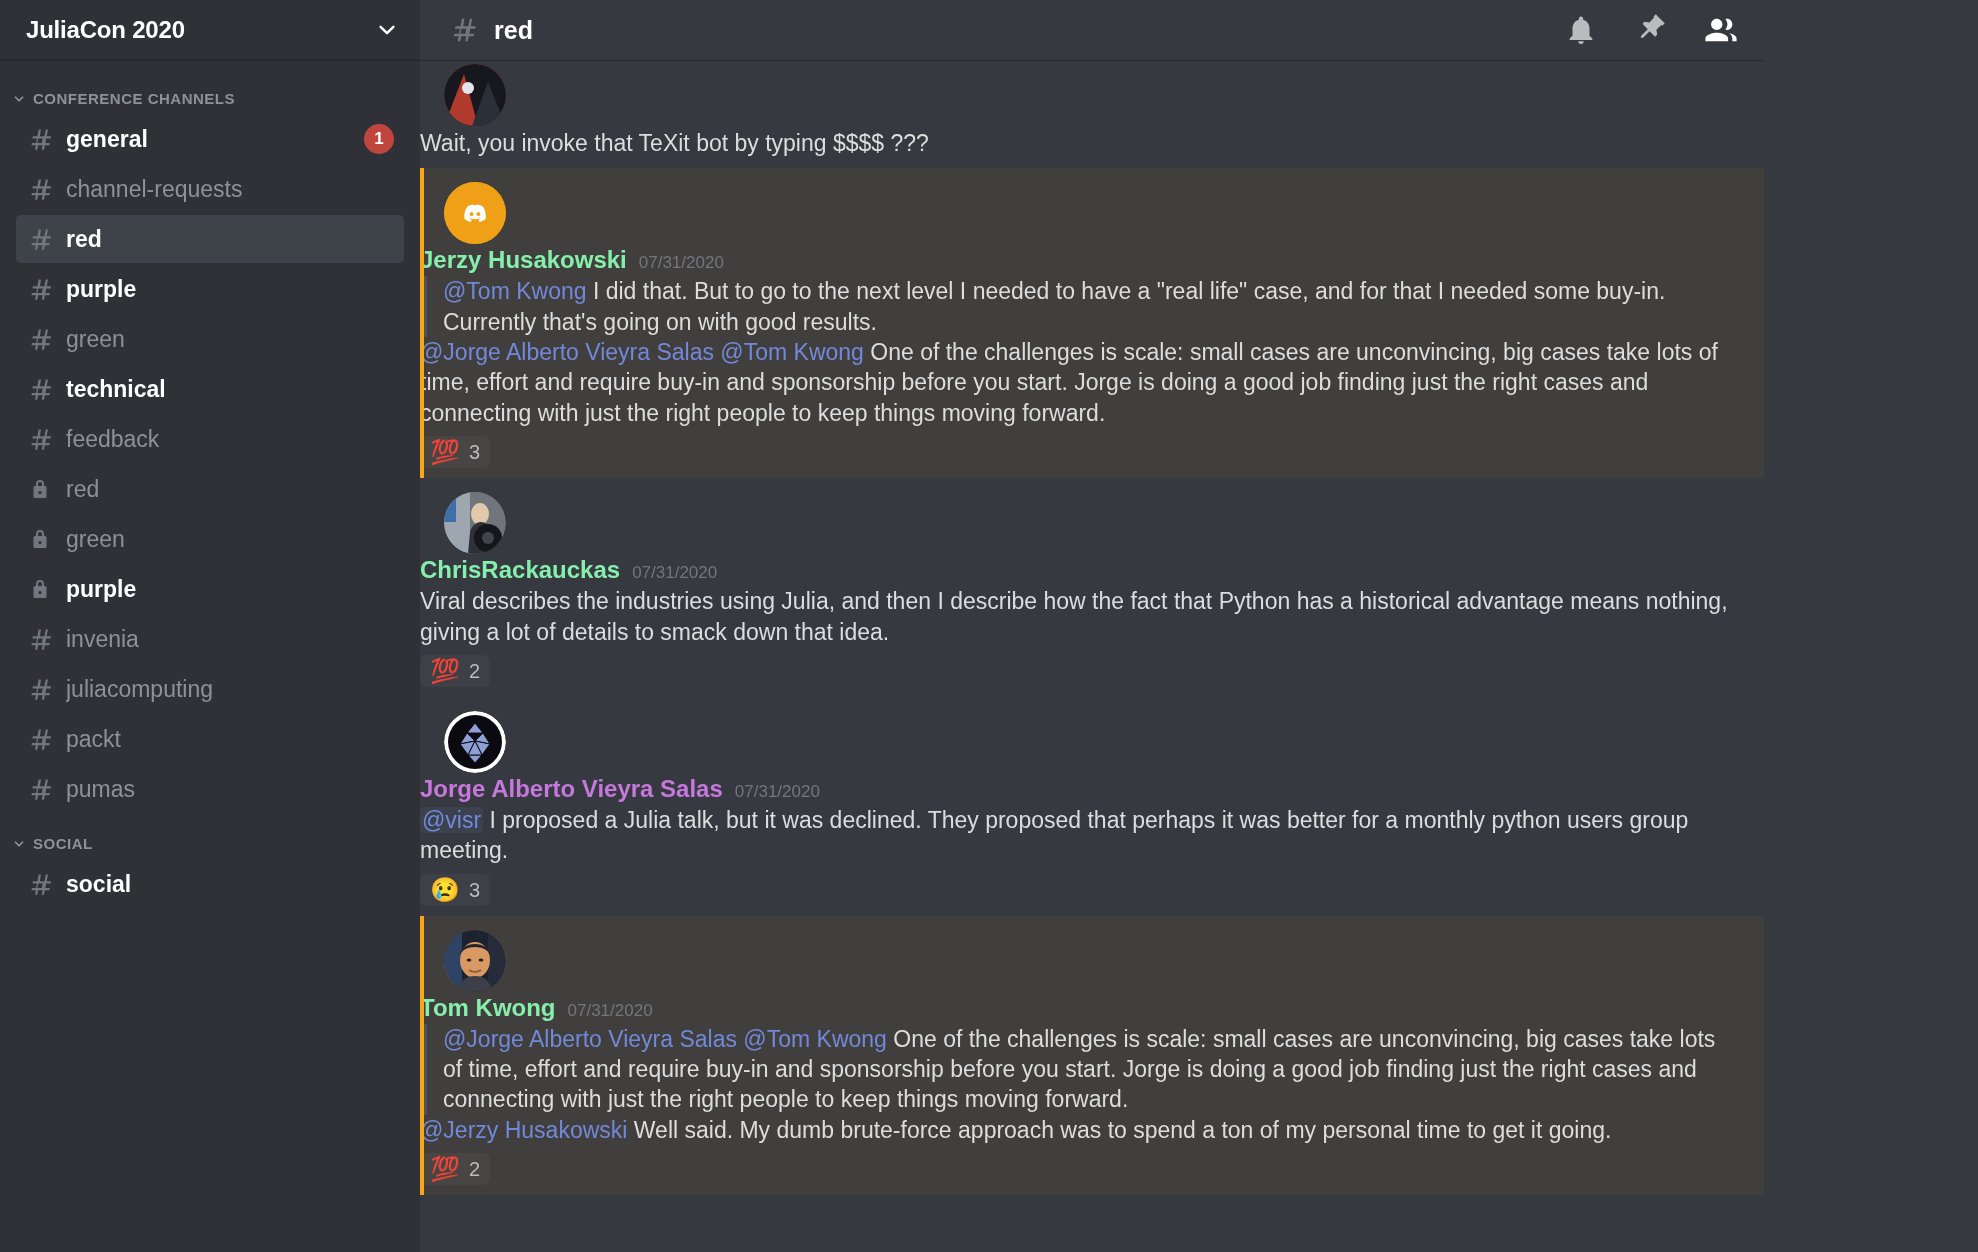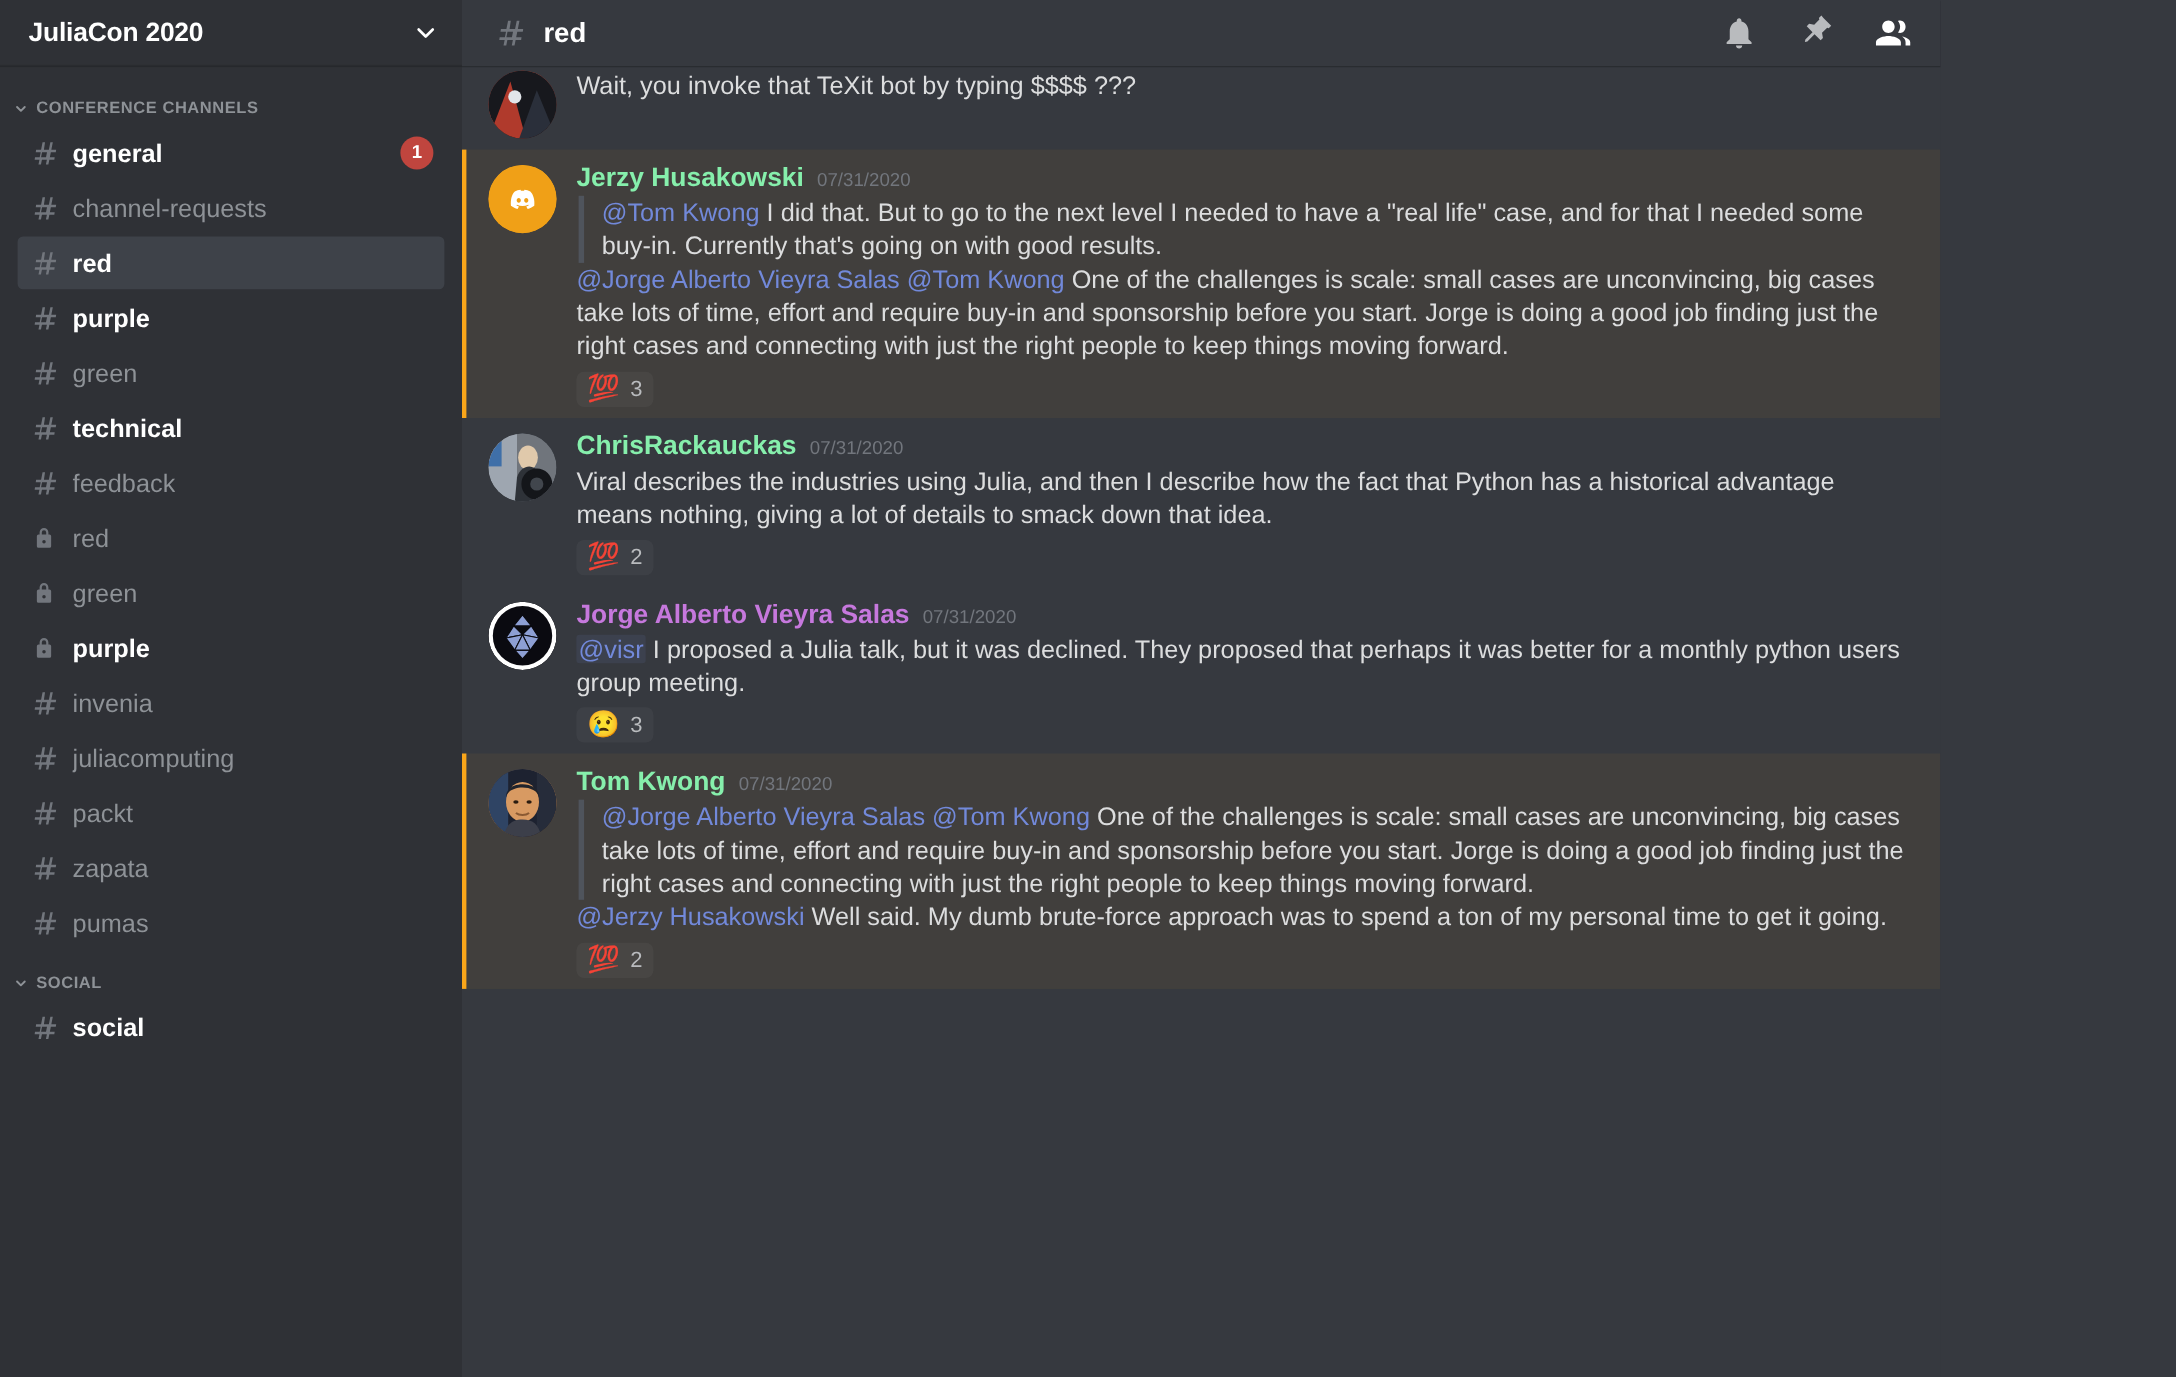--- a/index.html
+++ b/index.html
@@ -95,21 +95,21 @@
 
   
   .messages { flex: 1; overflow: hidden; position: relative; }
   .msggroup { position: relative; padding: 10px 26px 10px 0; }
   .msggroup.mention { background: rgba(250,166,26,0.06); }
   .msggroup.mention::before {
     content: ""; position: absolute; left: 0; top: 0; bottom: 0;
     width: 4px; background: #faa61a;
   }
   .msggroup.partial { padding-top: 0; }
-  .mrow { display: flex; }
+  .mrow { display: flex; flex-direction: column; }
   .avatar {
     width: 62px; height: 62px; flex: 0 0 62px;
     border-radius: 50%; margin: 4px 18px 0 24px;
     overflow: hidden; background: #5865f2;
     display:flex; align-items:center; justify-content:center;
   }
   .avatar svg, .avatar .av-inner { width: 100%; height: 100%; display:block; }
   .mbody { flex: 1; min-width: 0; padding-top: 2px; }
   .mhead { display: flex; align-items: baseline; gap: 12px; margin-bottom: 2px; }
   .uname { font-size: 24px; font-weight: bold; color: #86efac; }
@@ -264,28 +264,20 @@
           </span>
           <span class="cname">juliacomputing</span>
         </div>
         <div class="chan">
           <span class="glyph">
             <svg width="27" height="27" viewBox="0 0 24 24">
               <path d="M9.5 3l-1.2 6H4.3l-.3 2h4l-0.8 4H3.4l-.3 2h3.9L6.2 21h2l.8-4h4l-.8 4h2l.8-4h4l.3-2h-3.9l.8-4h4l.3-2h-3.9l1.2-6h-2l-1.2 6h-4L11.5 3h-2zm-0.4 8h4l-.8 4h-4l.8-4z" fill="#72767d"></path>
             </svg>
           </span>
           <span class="cname">packt</span>
-        </div>
-        <div class="chan">
-          <span class="glyph">
-            <svg width="27" height="27" viewBox="0 0 24 24">
-              <path d="M9.5 3l-1.2 6H4.3l-.3 2h4l-0.8 4H3.4l-.3 2h3.9L6.2 21h2l.8-4h4l-.8 4h2l.8-4h4l.3-2h-3.9l.8-4h4l.3-2h-3.9l1.2-6h-2l-1.2 6h-4L11.5 3h-2zm-0.4 8h4l-.8 4h-4l.8-4z" fill="#72767d"></path>
-            </svg>
-          </span>
-          <span class="cname">zapata</span>
         </div>
         <div class="chan">
           <span class="glyph">
             <svg width="27" height="27" viewBox="0 0 24 24">
               <path d="M9.5 3l-1.2 6H4.3l-.3 2h4l-0.8 4H3.4l-.3 2h3.9L6.2 21h2l.8-4h4l-.8 4h2l.8-4h4l.3-2h-3.9l.8-4h4l.3-2h-3.9l1.2-6h-2l-1.2 6h-4L11.5 3h-2zm-0.4 8h4l-.8 4h-4l.8-4z" fill="#72767d"></path>
             </svg>
           </span>
           <span class="cname">pumas</span>
         </div>
         <div class="cat">

